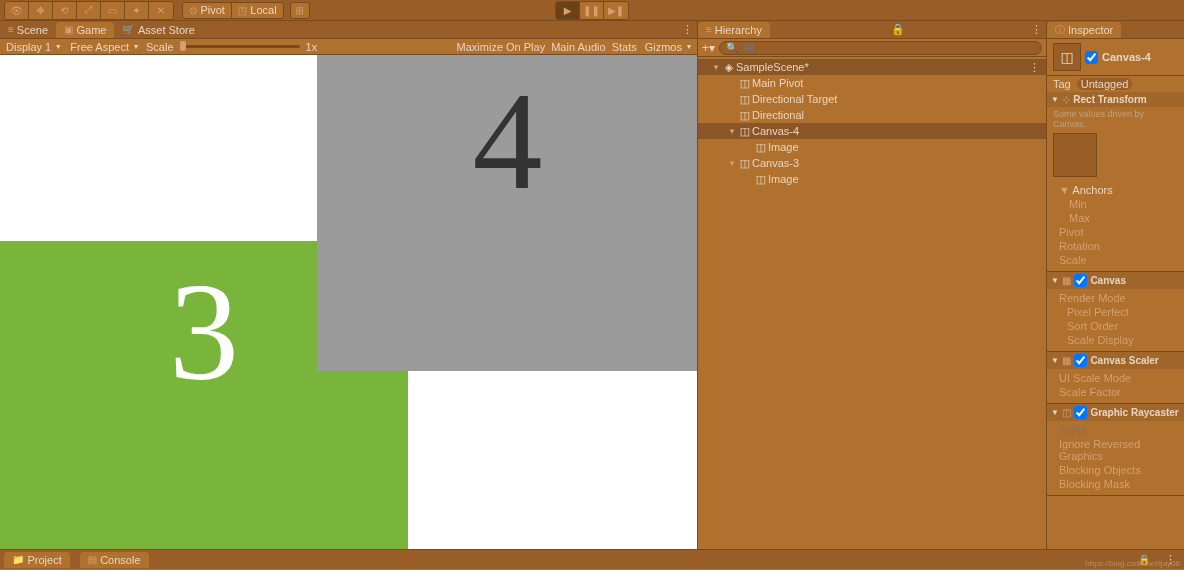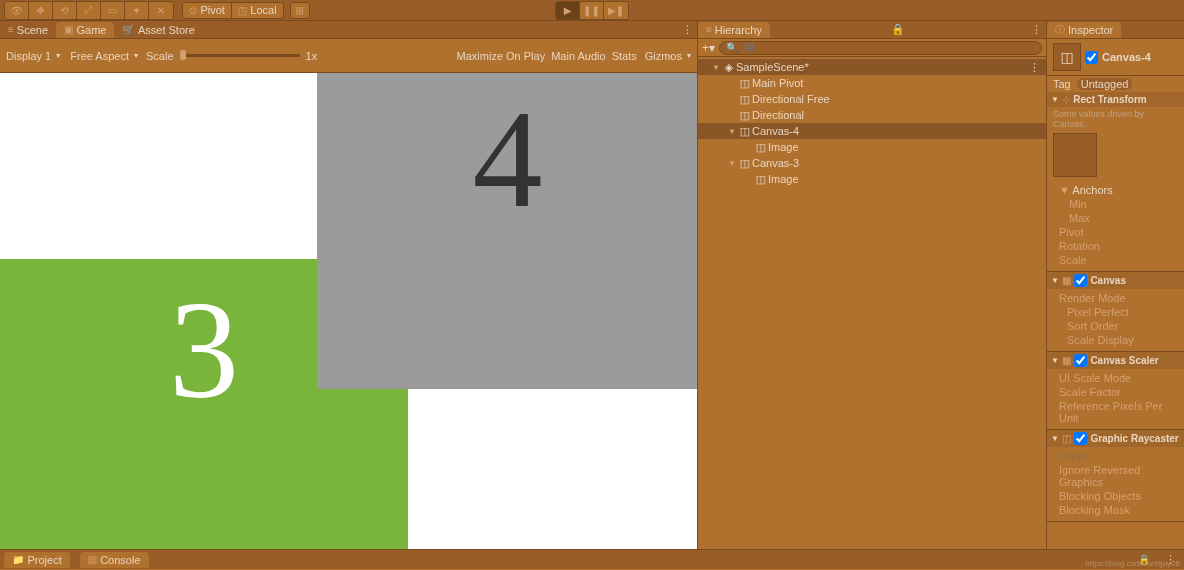--- a/index.html
+++ b/index.html
@@ -22,21 +22,21 @@
 
 
 .main{display:flex;height:528px}
 
 
 .game-panel{width:698px;display:flex;flex-direction:column;border-right:1px solid #7a4a1f}
 .panel-tabs{height:18px;background:#995e28;display:flex;align-items:center;border-bottom:1px solid #7a4a1f;position:relative}
 .tab{padding:2px 8px;background:#b0702e;display:flex;align-items:center;gap:3px;cursor:pointer;height:16px;border-radius:4px 4px 0 0}
 .tab.inactive{background:transparent}
 .tab-dots{margin-left:auto;padding:0 4px;cursor:pointer}
-.game-controls{height:34px;background:#b0702e;display:flex;align-items:center;padding:0 4px;gap:6px;border-bottom:1px solid #7a4a1f}
+.game-controls{height:16px;background:#b0702e;display:flex;align-items:center;padding:0 4px;gap:6px;border-bottom:1px solid #7a4a1f}
 .dropdown{display:flex;align-items:center;gap:3px;padding:0 2px;cursor:pointer}
 .dropdown::after{content:"▾";font-size:8px;margin-left:2px}
 .slider{width:120px;height:3px;background:#7a4a1f;border-radius:2px;position:relative}
 .slider-thumb{width:6px;height:10px;background:#d4a070;position:absolute;top:-4px;left:0;border-radius:2px}
 .game-view{flex:1;background:#fff;position:relative;overflow:hidden}
 .canvas4{position:absolute;left:317px;top:0;width:381px;height:316px;background:#9b9b9b;display:flex;align-items:flex-start;justify-content:center;padding-top:5px}
 .canvas4 span{font-size:140px;font-weight:400;color:#333;font-family:Georgia,serif}
 .canvas3{position:absolute;left:0;top:186px;width:408px;height:314px;background:#78b53a;display:flex;align-items:flex-start;justify-content:center;padding-top:10px}
 .canvas3 span{font-size:140px;font-weight:400;color:#fff;font-family:Georgia,serif}
 
@@ -204,21 +204,21 @@
         <span class="dots">⋮</span>
       </div>
       <div class="tree-row depth1">
           <span class="arrow"></span>
           <span class="icon">◫</span>
           <span>Main Pivot</span>
         </div>
       <div class="tree-row depth1">
           <span class="arrow"></span>
           <span class="icon">◫</span>
-          <span>Directional Free</span>
+          <span>Directional Target</span>
         </div>
       <div class="tree-row depth1">
           <span class="arrow"></span>
           <span class="icon">◫</span>
           <span>Directional</span>
         </div>
       <div class="tree-row depth1 selected">
           <span class="arrow">▼</span>
           <span class="icon">◫</span>
           <span>Canvas-4</span>
@@ -298,21 +298,20 @@
     <div class="component">
       <div class="comp-header">
           <span class="arrow">▼</span>
           <span class="ico">▦</span>
           <input type="checkbox" checked="" style="">
           <span class="name">Canvas Scaler</span>
         </div>
       <div class="comp-body">
         <div>UI Scale Mode</div>
         <div>Scale Factor</div>
-        <div>Reference Pixels Per Unit</div>
       </div>
     </div>
 
     <div class="component">
       <div class="comp-header">
           <span class="arrow">▼</span>
           <span class="ico">◫</span>
           <input type="checkbox" checked="" style="">
           <span class="name">Graphic Raycaster</span>
         </div>

